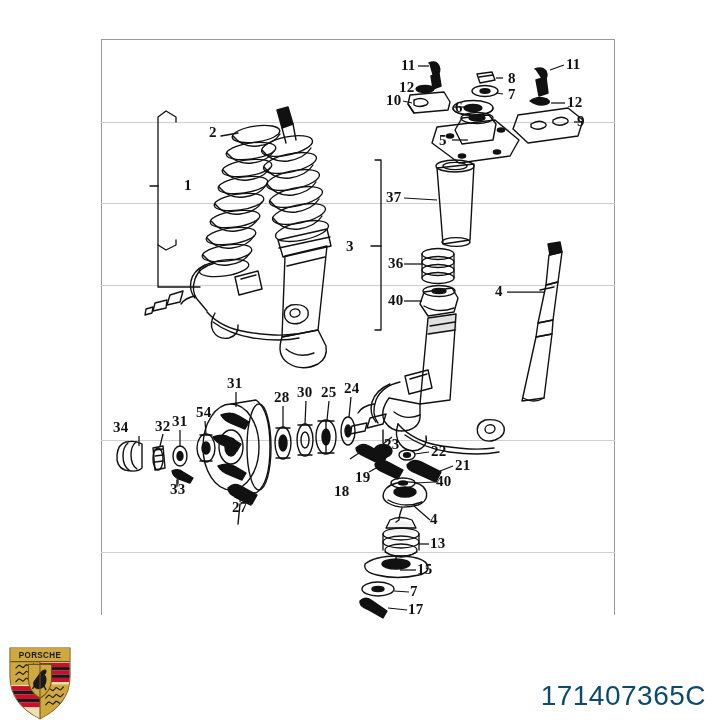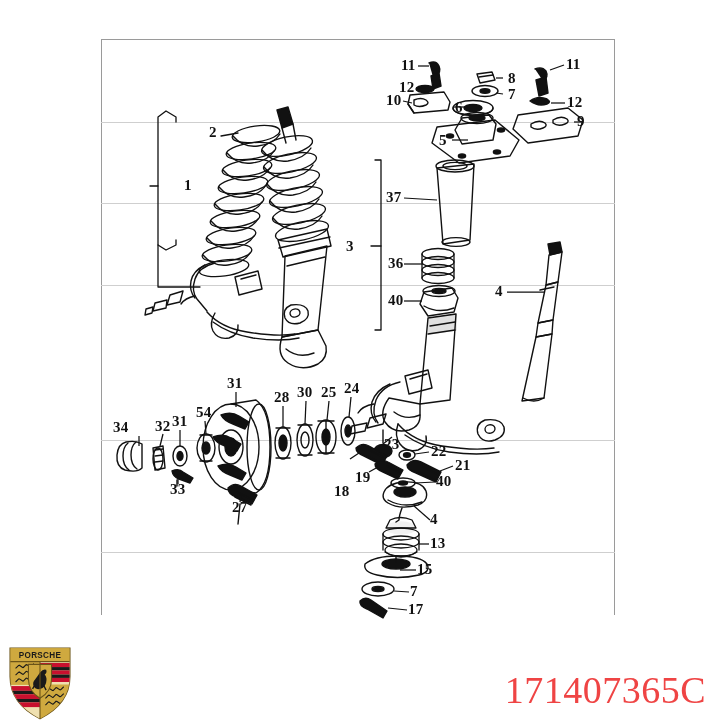--- a/index.html
+++ b/index.html
@@ -13,22 +13,22 @@
   .gridline{position:absolute;left:101px;width:514px;height:1px;background:#cfcfcf;}
 
   
   .lbl{position:absolute;font-family:"Liberation Serif",serif;font-size:15px;
        font-weight:700;color:#111;letter-spacing:.2px;line-height:1;white-space:nowrap;}
 
   
   #art{position:absolute;left:0;top:0;width:720px;height:720px;}
 
   
-  #partno{position:absolute;right:14px;bottom:8px;font-family:Liberation Serif, serif;
-          font-size:38px;letter-spacing:0.5px;color:#ef4444;}
+  #partno{position:absolute;right:14px;bottom:8px;font-family:Liberation Sans, sans-serif;
+          font-size:28px;letter-spacing:0.5px;color:#0c4a6e;}
   #crest{position:absolute;left:6px;bottom:0px;width:68px;height:76px;}
 </style>
 </head>
 <body>
 
 <div id="page">
 
   <div id="frame"></div>
   <div class="gridline" style="top:122px"></div>
   <div class="gridline" style="top:203px"></div>

